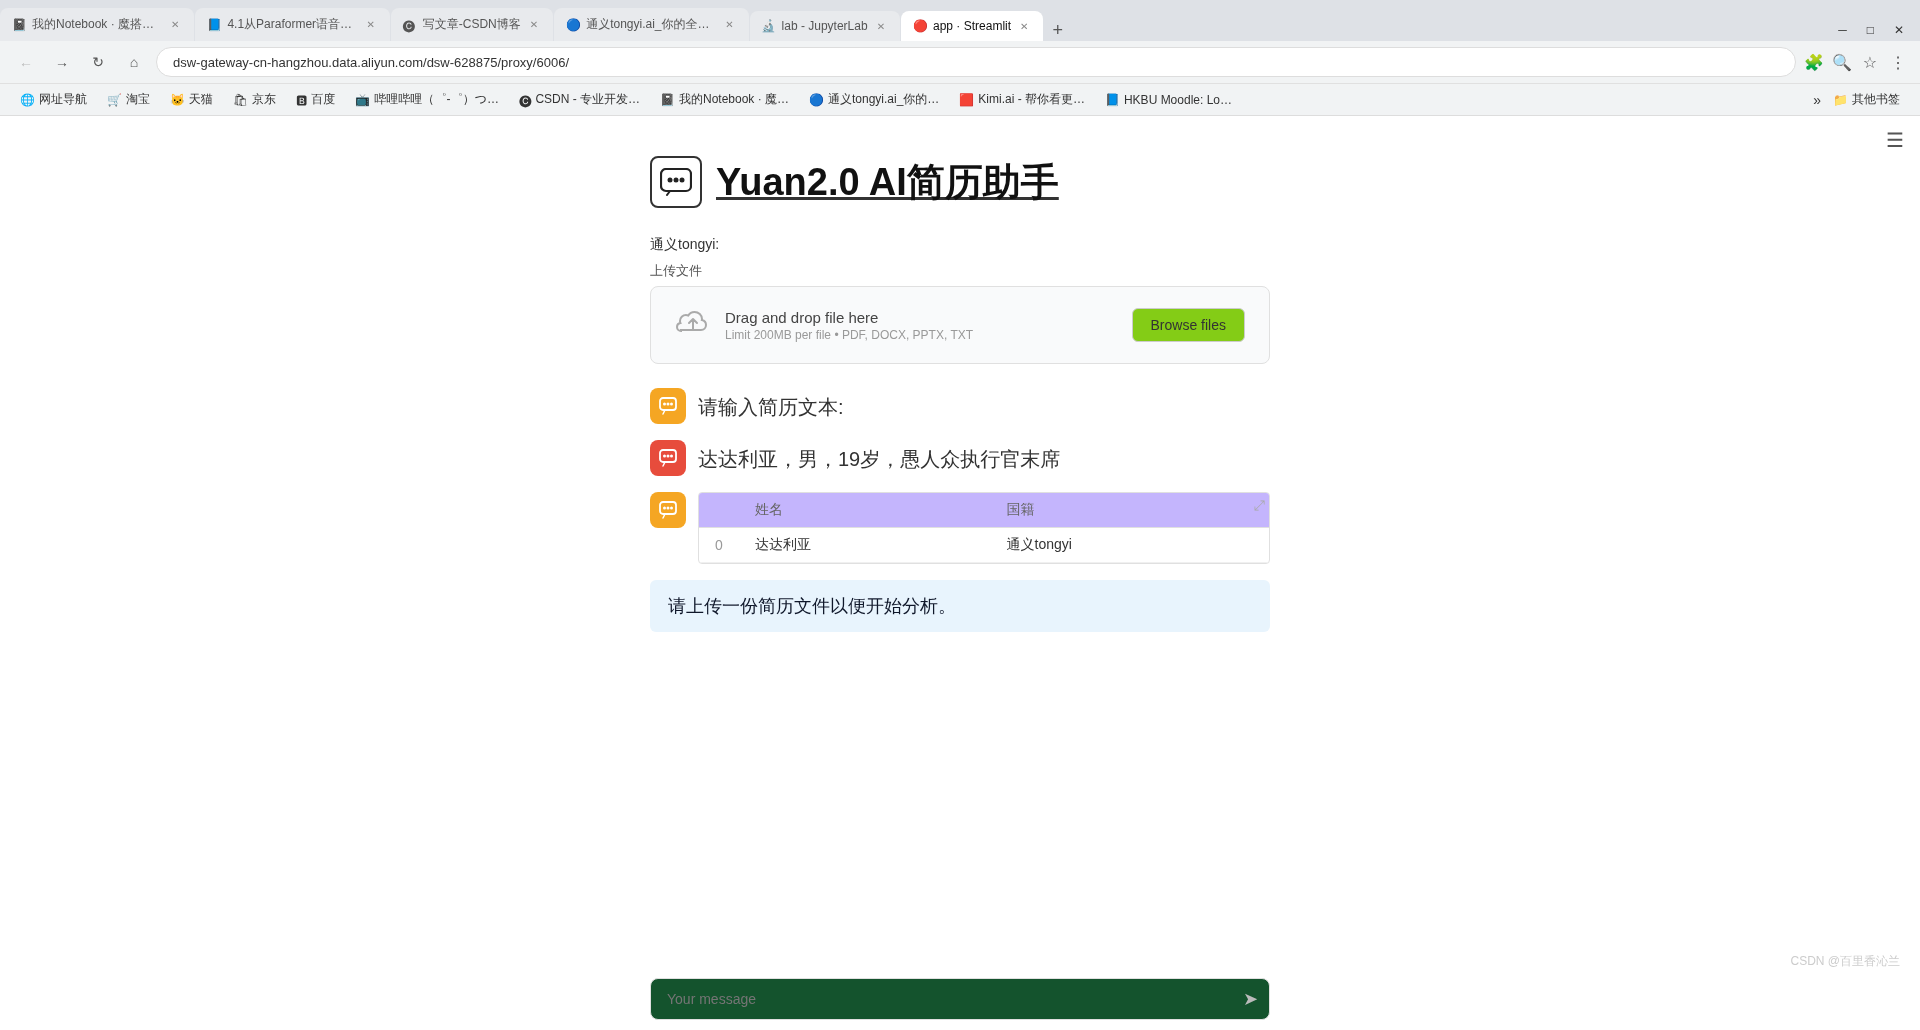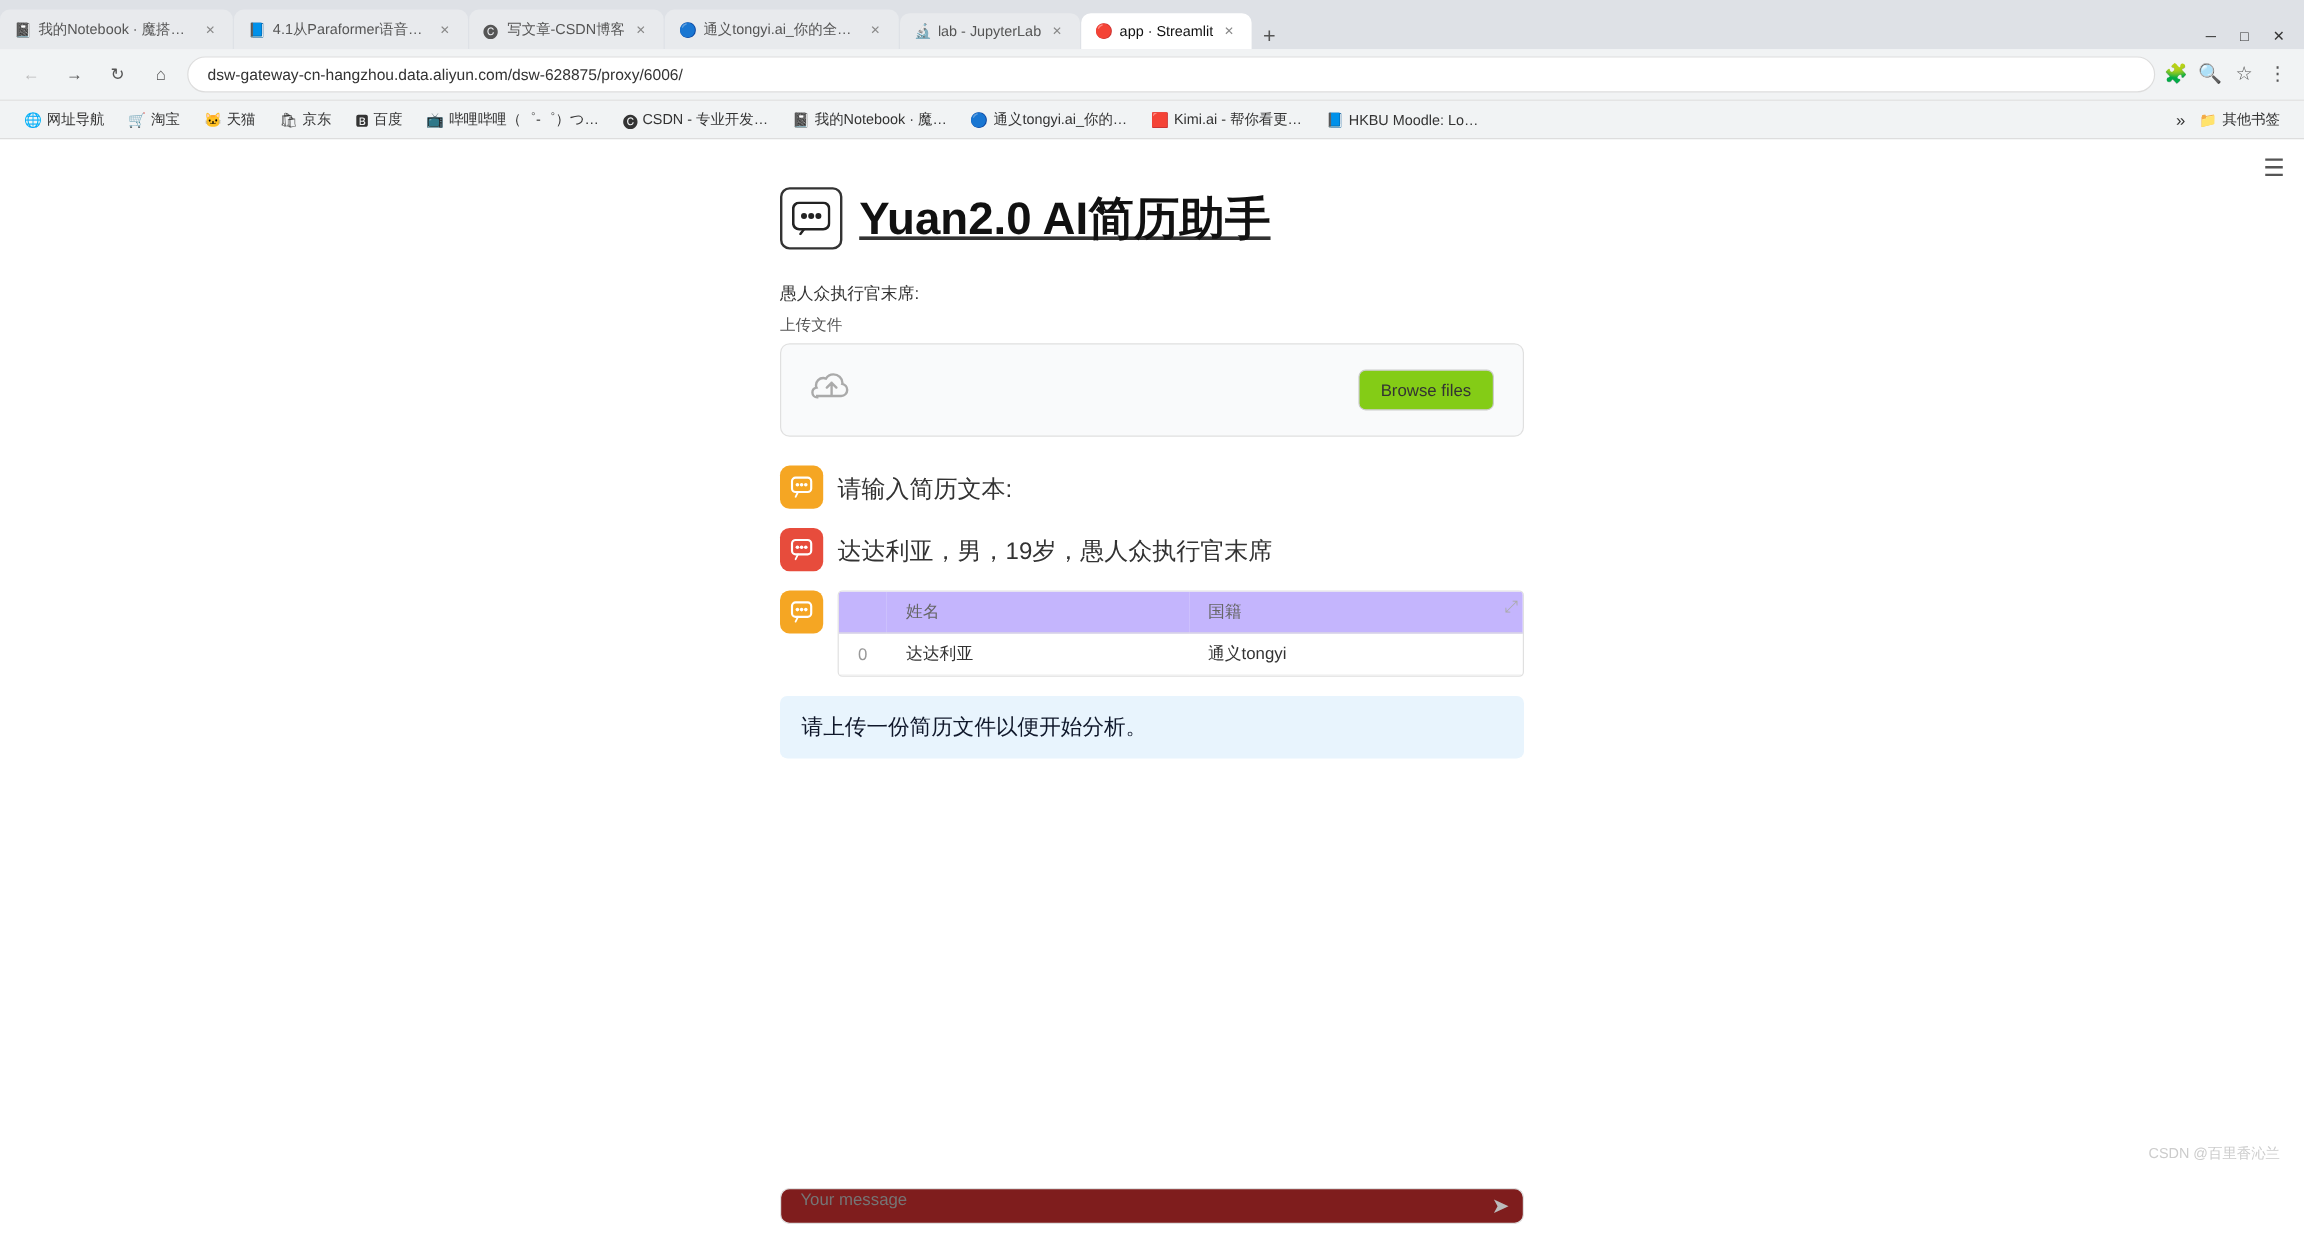--- a/index.html
+++ b/index.html
@@ -309,25 +309,25 @@
     .chat-input-inner {
       max-width: 660px;
       margin: 0 auto;
       padding: 0 20px;
       position: relative;
     }
     .chat-input {
       width: 100%;
       border: 1px solid #e0e0e0;
       border-radius: 8px;
-      padding: 0 50px 12px 16px;
+      padding: 12px 50px 12px 16px;
       font-size: 14px;
       color: #999;
       outline: none;
-      background: #7f1d1d;
+      background: #14532d;
     }
     .chat-send-btn {
       position: absolute;
       right: 32px;
       top: 50%;
       transform: translateY(-50%);
       background: transparent;
       border: none;
       cursor: pointer;
       color: #bbb;
@@ -472,30 +472,34 @@
         <rect x="1" y="1" width="30" height="22" rx="5" stroke="#222" stroke-width="2.2" fill="white"></rect>
         <circle cx="10" cy="12" r="2.5" fill="#222"></circle>
         <circle cx="16" cy="12" r="2.5" fill="#222"></circle>
         <circle cx="22" cy="12" r="2.5" fill="#222"></circle>
         <path d="M10 23 L7 27" stroke="#222" stroke-width="2" stroke-linecap="round"></path>
       </svg>
     </div>
     <h1>Yuan2.0 AI简历助手</h1>
   </div>
 
-  <p class="section-label">愚人众执行官末席:</p>
+  <p class="section-label">通义tongyi:</p>
 
   <p class="upload-label">上传文件</p>
   <div class="upload-area">
     <div class="upload-left">
       <div class="upload-cloud-icon">
         <svg width="36" height="32" viewBox="0 0 36 32" fill="none" xmlns="http://www.w3.org/2000/svg">
           <path d="M18 20V10M18 10L14 14M18 10L22 14" stroke="#aaa" stroke-width="2" stroke-linecap="round" stroke-linejoin="round"></path>
           <path d="M6 22C3.8 22 2 20.2 2 18C2 16 3.5 14.3 5.4 14C5.1 13.4 5 12.7 5 12C5 8.7 7.7 6 11 6C11.8 6 12.6 6.2 13.3 6.5C14.5 4.4 16.8 3 19.5 3C23.6 3 27 6.1 27 10C27 10.3 27 10.6 26.9 10.9C29.2 11.4 31 13.5 31 16C31 18.8 28.8 21 26 21H6Z" stroke="#aaa" stroke-width="2" fill="none"></path>
         </svg>
+      </div>
+      <div class="upload-text">
+        <div class="main-text">Drag and drop file here</div>
+        <div class="sub-text">Limit 200MB per file • PDF, DOCX, PPTX, TXT</div>
       </div>
     </div>
     <button class="browse-btn">Browse files</button>
   </div>
 
   <div class="message-block">
     <div class="avatar yellow">
       <svg width="20" height="20" viewBox="0 0 20 20" fill="none" xmlns="http://www.w3.org/2000/svg">
         <rect x="2" y="2" width="16" height="12" rx="3" stroke="white" stroke-width="1.8" fill="none"></rect>
         <circle cx="6.5" cy="8" r="1.5" fill="white"></circle>

